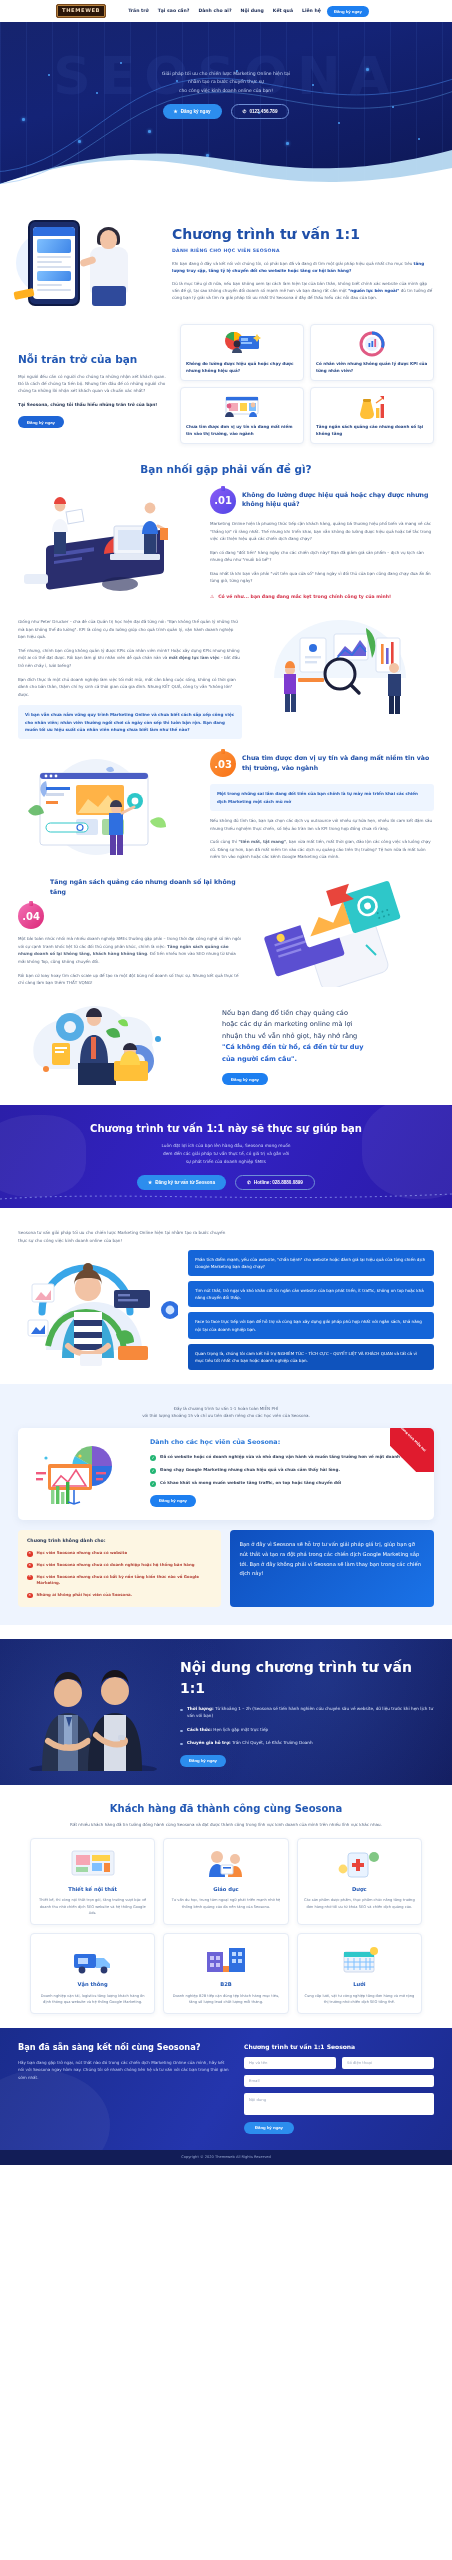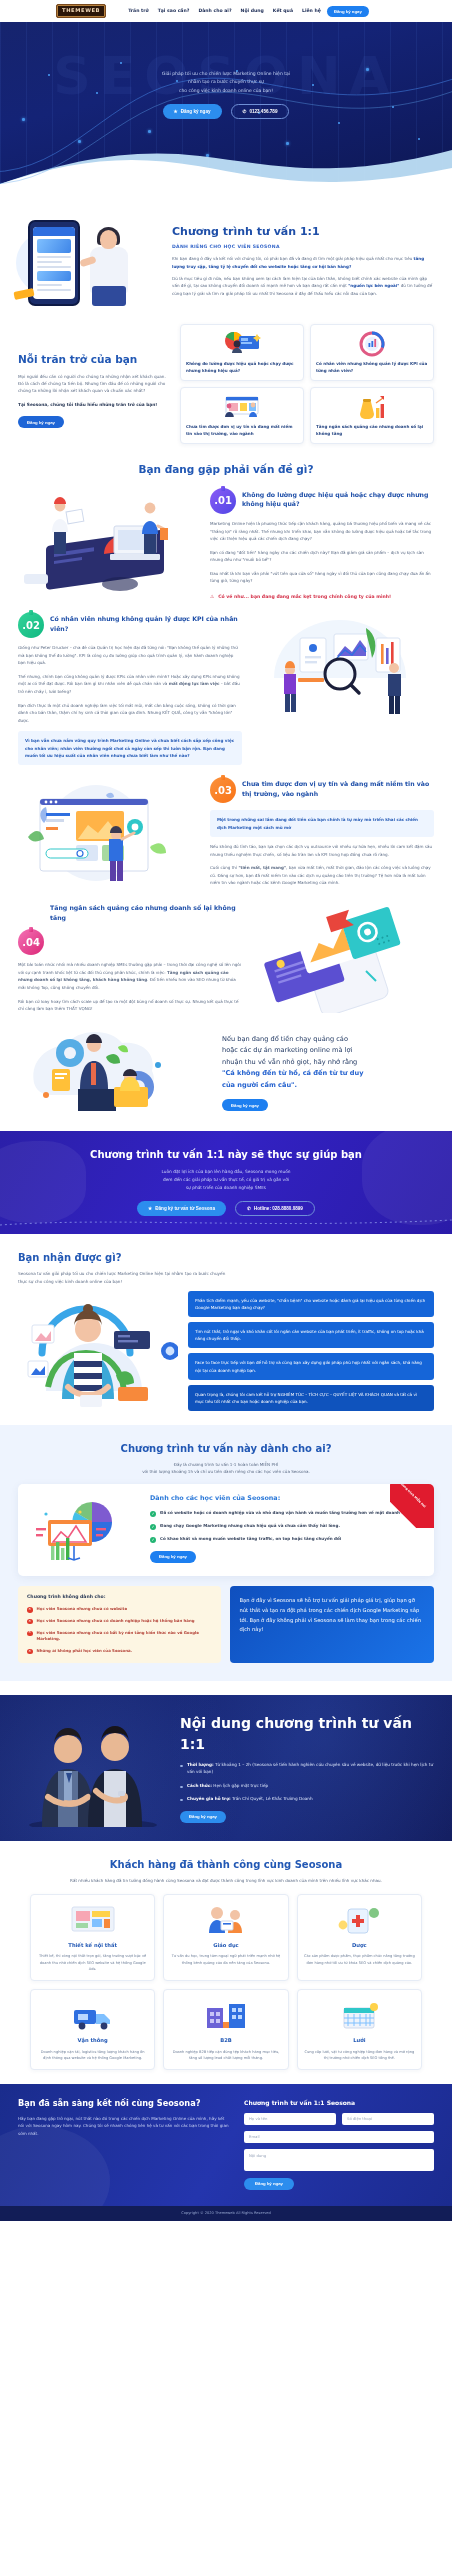--- a/index.html
+++ b/index.html
@@ -59,21 +59,21 @@
   .ph-l{height:2px;background:#d6dfee;margin:3px 4px;border-radius:1px;}
   .ph-l.s{width:60%;}
   .ph-img{height:14px;margin:3px 4px;background:linear-gradient(120deg,#7fc0ff,#3f86e8);border-radius:2px;}
   .woman{position:absolute;left:60px;top:12px;width:78px;height:80px;}
   .w-head{position:absolute;left:28px;top:2px;width:17px;height:19px;background:#f2c3a5;border-radius:50% 50% 45% 45%;}
   .w-hair{position:absolute;left:25px;top:-1px;width:23px;height:18px;background:#2c2a3a;border-radius:12px 12px 4px 4px;}
   .w-body{position:absolute;left:18px;top:19px;width:38px;height:46px;background:#f0f3fa;border-radius:9px 9px 3px 3px;}
   .w-arm{position:absolute;left:8px;top:30px;width:16px;height:7px;background:#f2c3a5;border-radius:4px;transform:rotate(-18deg);}
   .w-skirt{position:absolute;left:20px;top:58px;width:34px;height:20px;background:#2f4a9b;border-radius:3px;}
   .consult-txt{flex:1;padding-top:8px;}
-  .consult-txt h3{font-size:11px;color:#1f4fa8;font-weight:700;}
+  .consult-txt h3{font-size:14px;color:#1f4fa8;font-weight:700;}
   .consult-sub{font-size:4.6px;color:#3566c9;font-weight:700;letter-spacing:.3px;margin-top:3px;}
   .consult-txt p{font-size:4.1px;color:#667severity;color:#5f6e87;line-height:1.8;margin-top:5px;}
 
   
   .troubles{display:flex;gap:12px;padding:16px 18px 0 18px;align-items:flex-start;}
   .tr-left{width:150px;flex:0 0 150px;padding-top:28px;}
   .tr-left h2{font-size:10.5px;color:#2258b4;font-weight:700;}
   .tr-cards{flex:1;display:grid;grid-template-columns:1fr 1fr;gap:6px;}
   .tr-card{background:#fff;border:1px solid #e6ecf6;border-radius:4px;padding:6px 5px;
       box-shadow:0 1px 4px rgba(30,60,120,.07);min-height:50px;}
@@ -373,21 +373,21 @@
             <path d="M26 2h4v4z" fill="#e8453c"></path>
           </svg>
         </div>
         <p>Tăng ngân sách quảng cáo nhưng doanh số lại không tăng</p>
       </div>
 
     </div>
   </div>
 
   <div class="prob-head">
-    <h2>Bạn đang gặp phải vấn đề gì?</h2>
+    <h2>Bạn nhối gặp phải vấn đề gì?</h2>
   </div>
 
   <div class="prob">
     <div class="prob-art">
       <svg width="180" height="112" viewBox="0 0 180 112">
         <rect x="28" y="62" width="118" height="44" rx="4" transform="skewY(-8)" fill="#2a2e6e"></rect>
         <rect x="36" y="70" width="40" height="4" transform="skewY(-8)" fill="#4b52a8"></rect>
         <rect x="36" y="78" width="28" height="3" transform="skewY(-8)" fill="#4b52a8"></rect>
         <path d="M86 78 a16 16 0 0132 0z" transform="skewY(-8)" fill="#e8453c"></path>
         <ellipse cx="102" cy="96" rx="18" ry="7" fill="#1b2050" opacity=".6"></ellipse>
@@ -446,24 +446,20 @@
         <rect x="31" y="82" width="5" height="18" fill="#2b3f74"></rect>
           <rect x="37" y="82" width="5" height="18" fill="#2b3f74"></rect>
         <circle cx="140" cy="56" r="5" fill="#f2c3a5"></circle>
         <rect x="134" y="62" width="13" height="22" fill="#2b3f74"></rect>
         <rect x="135" y="84" width="5" height="18" fill="#1b2a52"></rect>
           <rect x="141" y="84" width="5" height="18" fill="#1b2a52"></rect>
         <rect x="44" y="66" width="26" height="4" rx="1" fill="#f7893b"></rect>
       </svg>
     </div>
     <div class="prob-txt">
-      <div class="badge-row">
-        <div class="num-badge nb2">.02</div>
-        <h3>Có nhân viên nhưng không quản lý được KPI của nhân viên?</h3>
-      </div>
       <p>Giống như Peter Drucker – cha đẻ của Quản trị học hiện đại đã từng nói: "Bạn không thể quản lý những thứ mà bạn không thể đo lường". KPI là công cụ đo lường giúp cho quá trình quản lý, vận hành doanh nghiệp bạn hiệu quả.</p>
       <p>
         <span>Thế nhưng, chính bạn cũng không quản lý được KPIs của nhân viên mình? Hoặc xây dựng KPIs nhưng không một ai có thể đạt được. Rồi bạn làm gì khi nhân viên dễ quá chán nản và </span><b>mất động lực làm việc</b><span> – bắt đầu trở nên chây ì, lười biếng?</span>
       </p>
       <p>Bạn đích thực là một chủ doanh nghiệp làm việc tối mắt mũi, mất cân bằng cuộc sống, không có thời gian dành cho bản thân, thậm chí hy sinh cả thời gian của gia đình. Nhưng KẾT QUẢ, công ty vẫn "không lớn" được.</p>
       <div class="callout">Vì bạn vẫn chưa nắm vững quy trình Marketing Online và chưa biết cách sắp xếp công việc cho nhân viên; nhân viên thường ngồi chơi cả ngày còn sếp thì luôn bận rộn. Bạn đang muốn tối ưu hiệu suất của nhân viên nhưng chưa biết làm như thế nào?</div>
     </div>
   </div>
 
   <div class="prob">
@@ -605,21 +601,20 @@
         <span>Đăng ký tư vấn từ Seosona</span>
       </button>
       <button class="btn-ghost">
         <span>✆</span>
         <span>Hotline: 028.8880.0899</span>
       </button>
     </div>
   </div>
 
   <div class="recv">
-    <h2>Bạn nhận được gì?</h2>
     <p class="muted">Seosona tư vấn giải pháp tối ưu cho chiến lược Marketing Online hiện tại nhằm tạo ra bước chuyển thực sự cho công việc kinh doanh online của bạn!</p>
     <div class="recv-body">
       <div class="recv-art">
         <svg width="160" height="120" viewBox="0 0 160 120">
           <path d="M28 100a48 48 0 0196 0z" fill="#e9f0fb"></path>
           <path d="M24 62a44 44 0 0188 0" fill="none" stroke="#39a6e8" stroke-width="7" stroke-linecap="round"></path>
           <path d="M30 96c4-20 16-34 38-34s36 16 38 38" fill="none" stroke="#4caf50" stroke-width="6"></path>
           <rect x="14" y="34" width="22" height="18" rx="2" fill="#fff" stroke="#dbe4f3"></rect>
           <path d="M17 50l6-8 5 5 5-7v10z" fill="#f4a9b8"></path>
           <rect x="96" y="40" width="36" height="18" rx="2" fill="#2b3a70"></rect>
@@ -644,21 +639,20 @@
       <div class="recv-list">
         <div class="recv-item">Phân tích điểm mạnh, yếu của website, "chẩn bệnh" cho website hoặc đánh giá lại hiệu quả của từng chiến dịch Google Marketing bạn đang chạy?</div>
         <div class="recv-item">Tìm nút thắt, trở ngại và khó khăn cốt lõi ngăn cản website của bạn phát triển, ít traffic, không on top hoặc khả năng chuyển đổi thấp.</div>
         <div class="recv-item">Face to face trực tiếp với bạn để hỗ trợ và cùng bạn xây dựng giải pháp phù hợp nhất với ngân sách, khả năng nội tại của doanh nghiệp bạn.</div>
         <div class="recv-item dark">Quan trọng là, chúng tôi cam kết hỗ trợ NGHIÊM TÚC – TÍCH CỰC – QUYẾT LIỆT VÀ KHÁCH QUAN và tất cả vì mục tiêu tốt nhất cho bạn hoặc doanh nghiệp của bạn.</div>
       </div>
     </div>
   </div>
 
   <div class="who">
-    <h2>Chương trình tư vấn này dành cho ai?</h2>
     <p class="muted">
       <span class="c">Đây là chương trình tư vấn 1-1 hoàn toàn MIỄN PHÍ</span>
       <span class="c">với thời lượng khoảng 1h và chỉ ưu tiên dành riêng cho các học viên của Seosona.</span>
     </p>
 
     <div class="who-card">
       <div class="ribbon">
         <span>Chương trình MIỄN PHÍ</span>
       </div>
       <div class="who-art">

